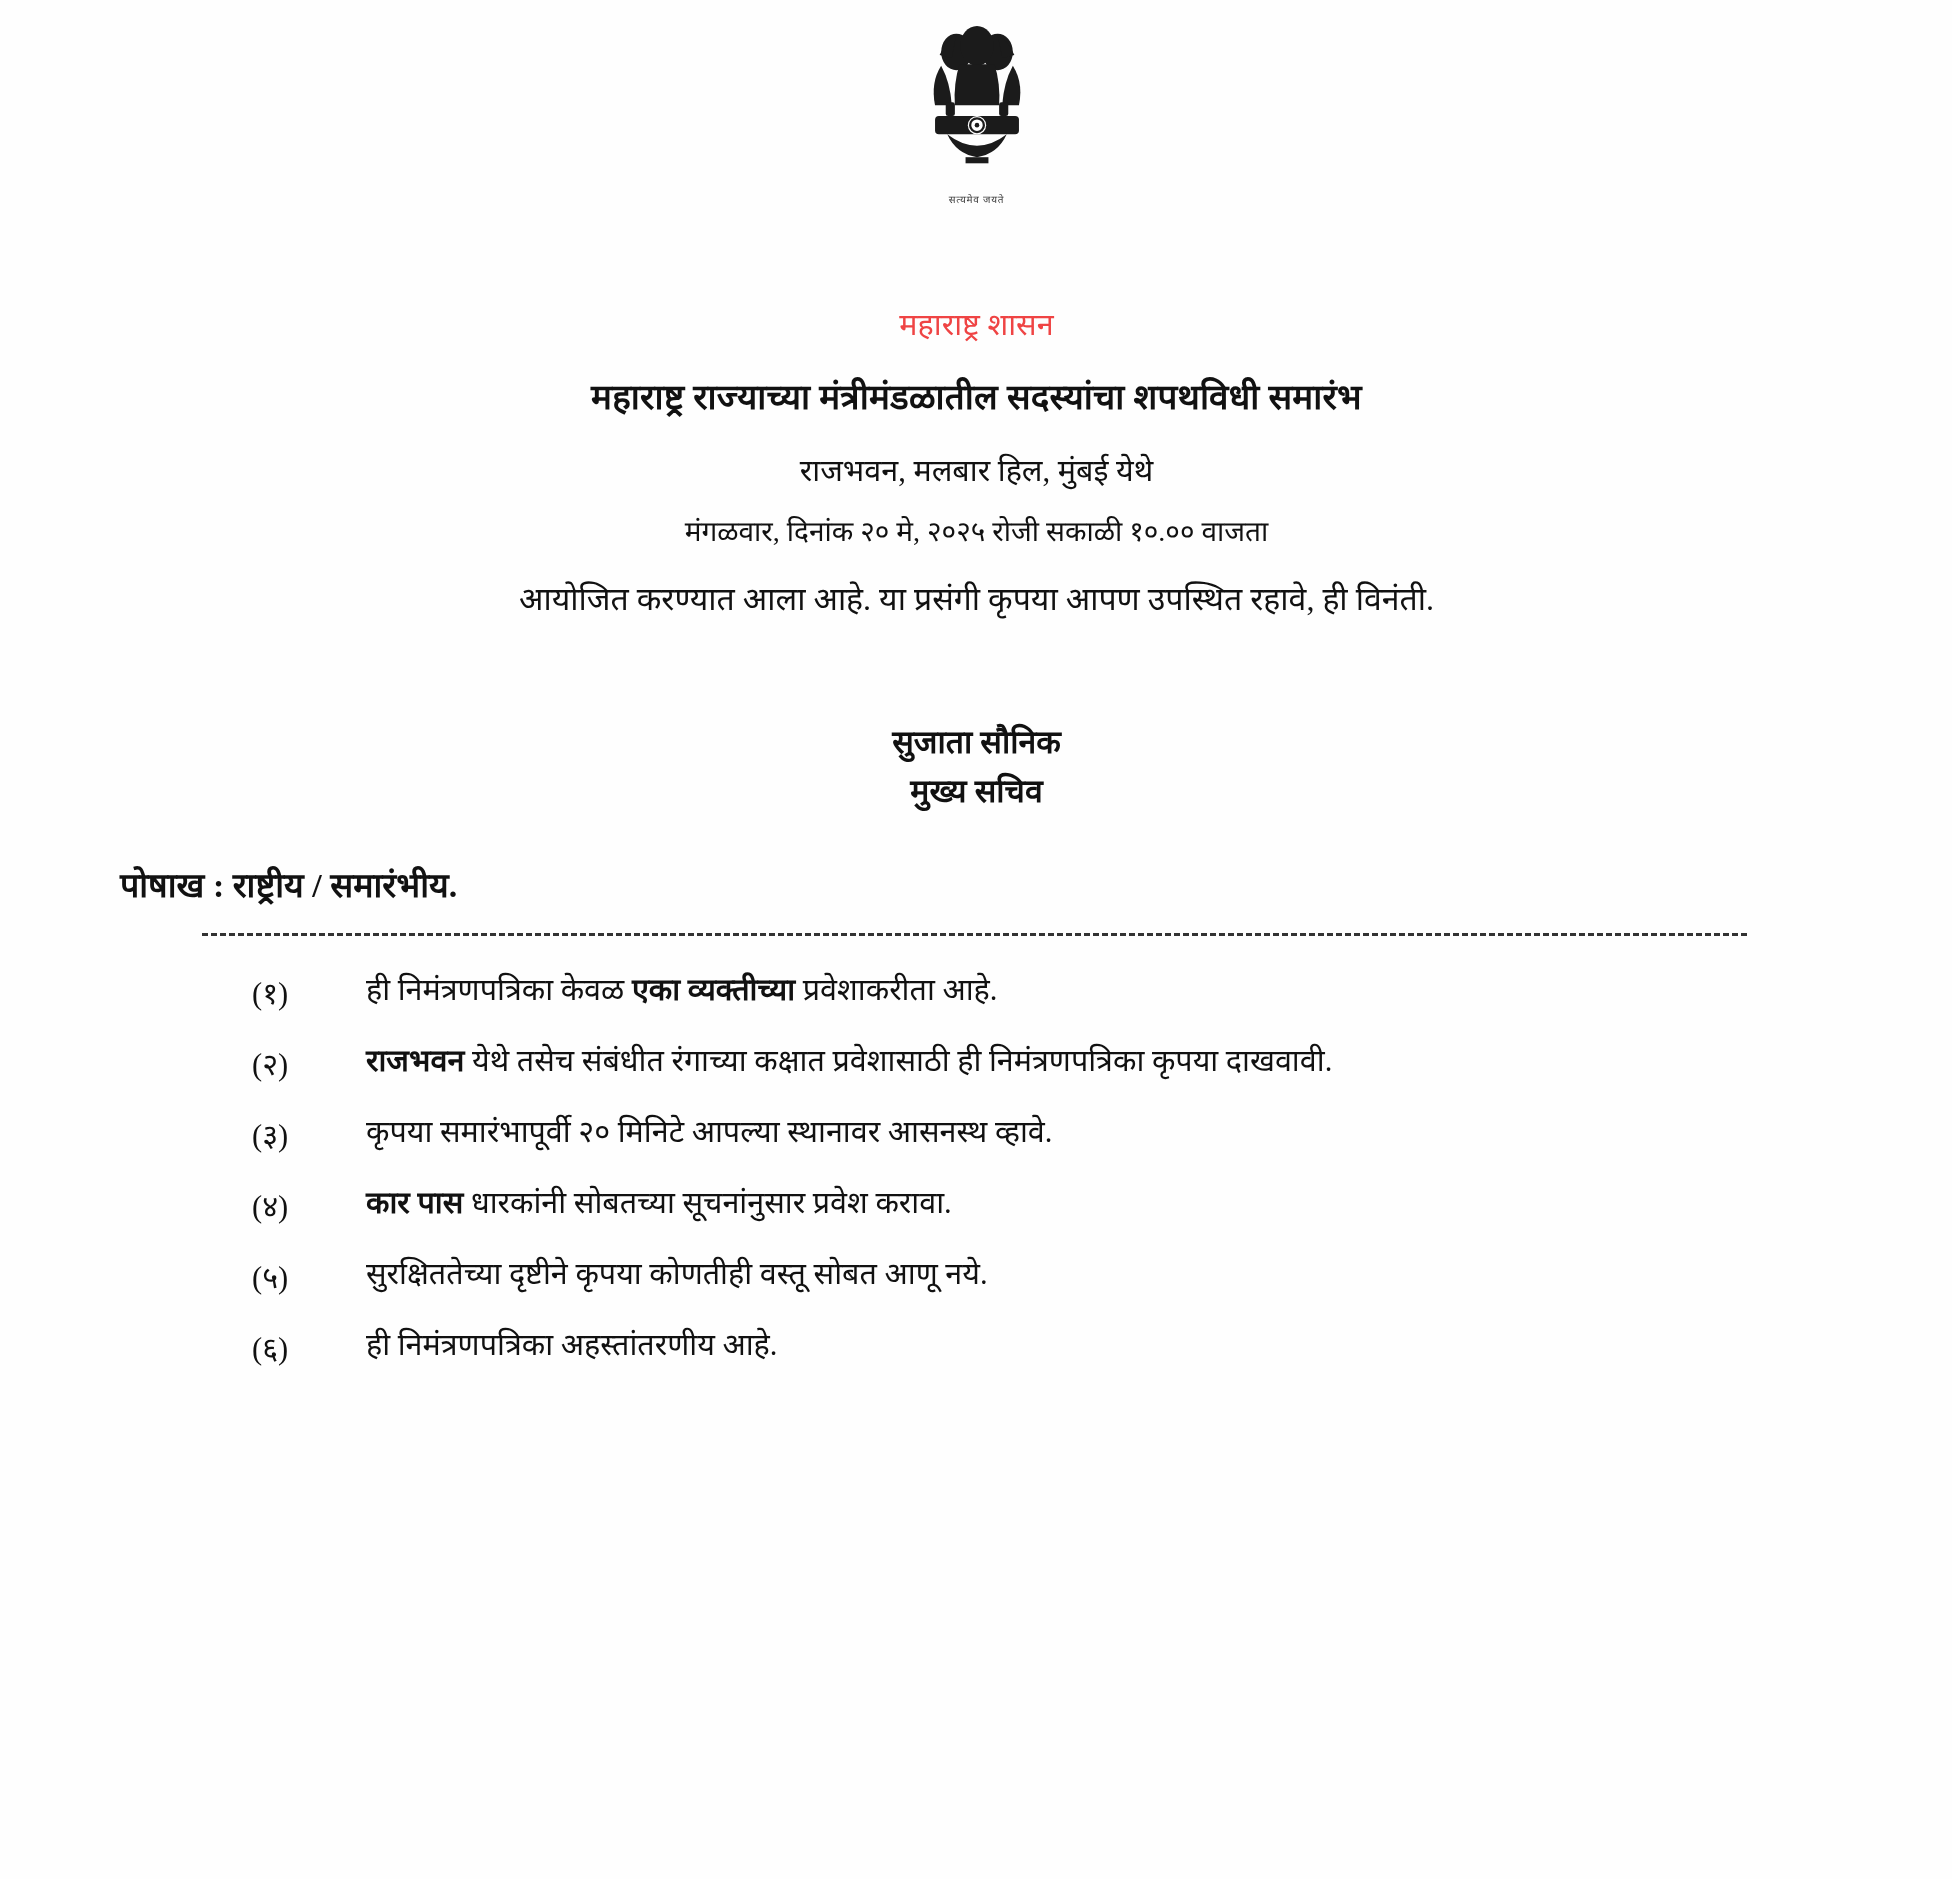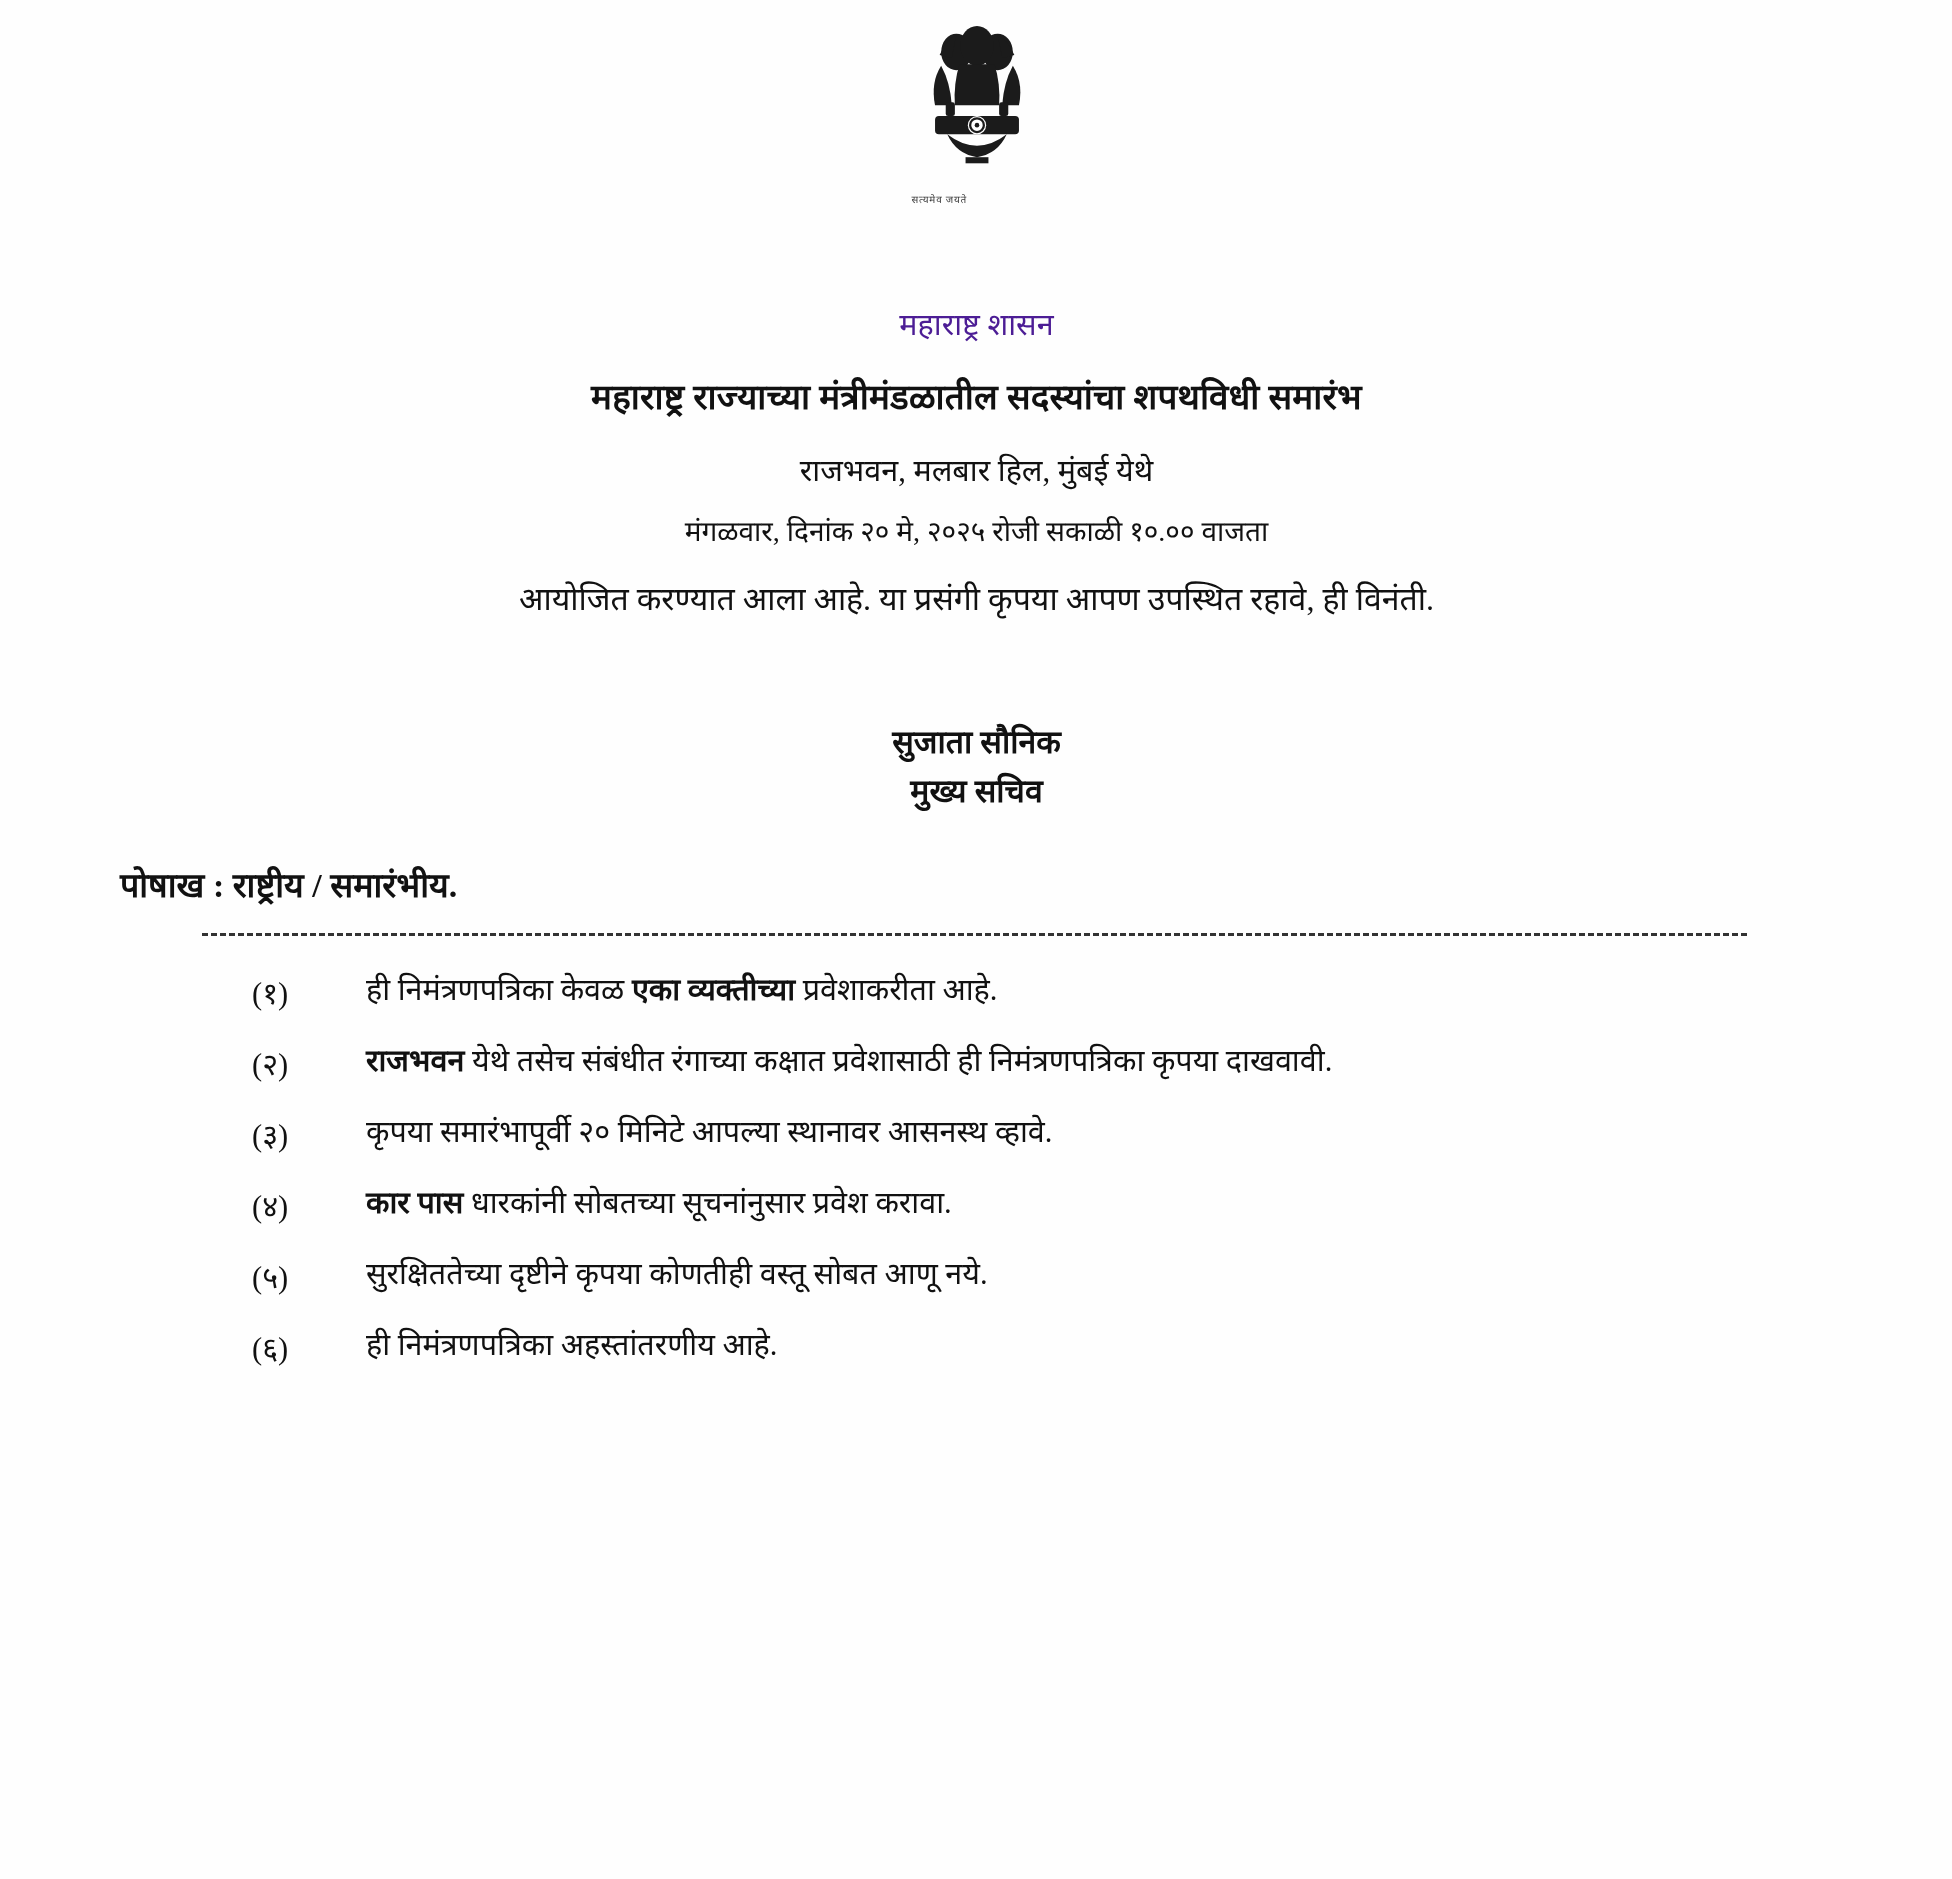--- a/index.html
+++ b/index.html
@@ -30,36 +30,36 @@
     justify-content: center;
     padding-top: 26px;
   }
   .emblem {
     width: 130px;
     height: 183px;
     position: relative;
   }
   .emblem svg { display: block; }
   .emblem-motto {
-    text-align: left;
+    text-align: center;
     font-size: 10px;
     letter-spacing: 0.8px;
     color: #3a3a3a;
     margin-top: 1.5px;
   }
 
   
   .header {
     margin-top: 92px;
     text-align: center;
     line-height: 1.62;
   }
   .gov-line {
     font-size: 30.5px;
-    color: #4c1d95;
+    color: #ef4444;
   }
   .title-line {
     font-size: 35px;
     font-weight: bold;
     margin-top: 20px;
     letter-spacing: 0.2px;
   }
   .venue-line {
     font-size: 30.5px;
     margin-top: 20px;

